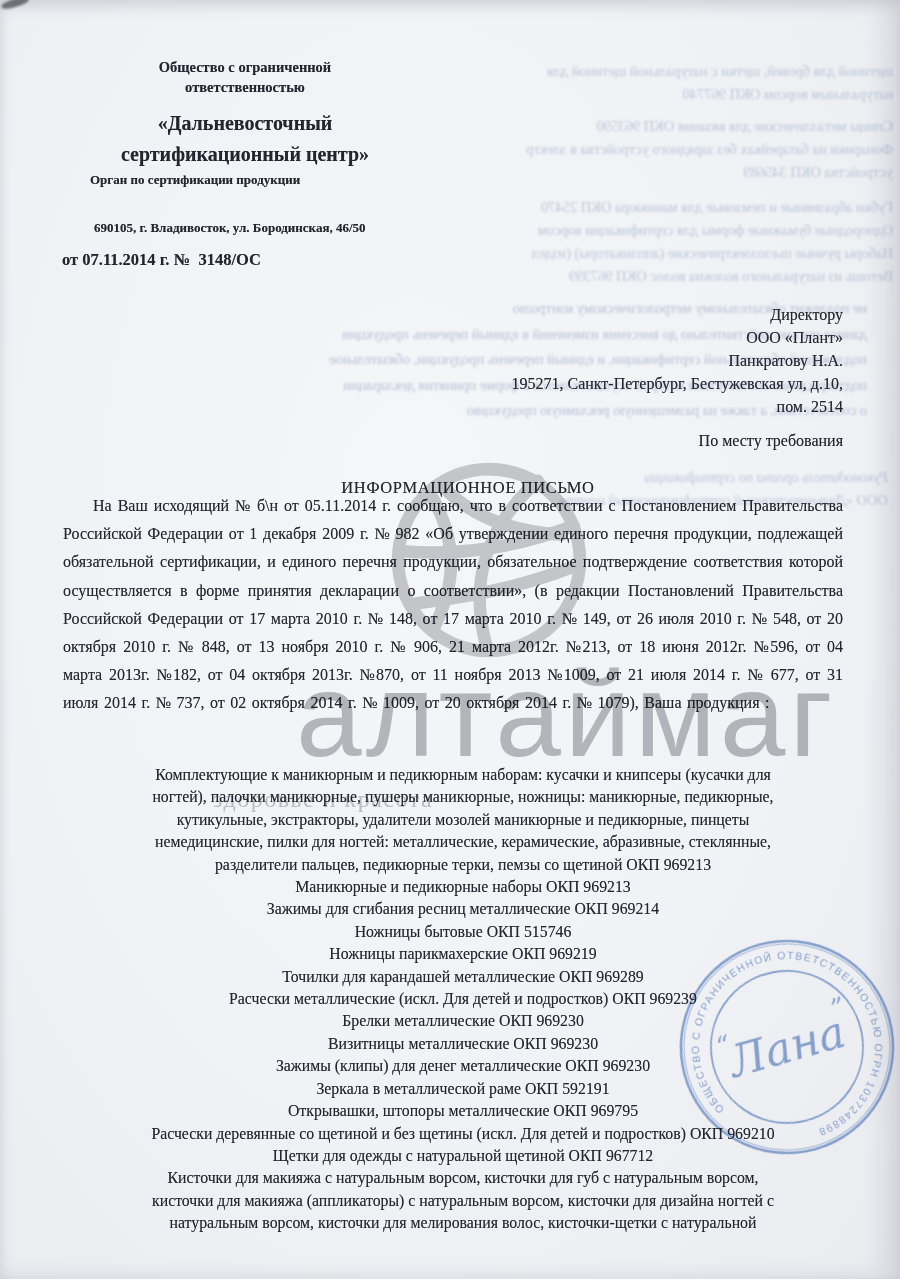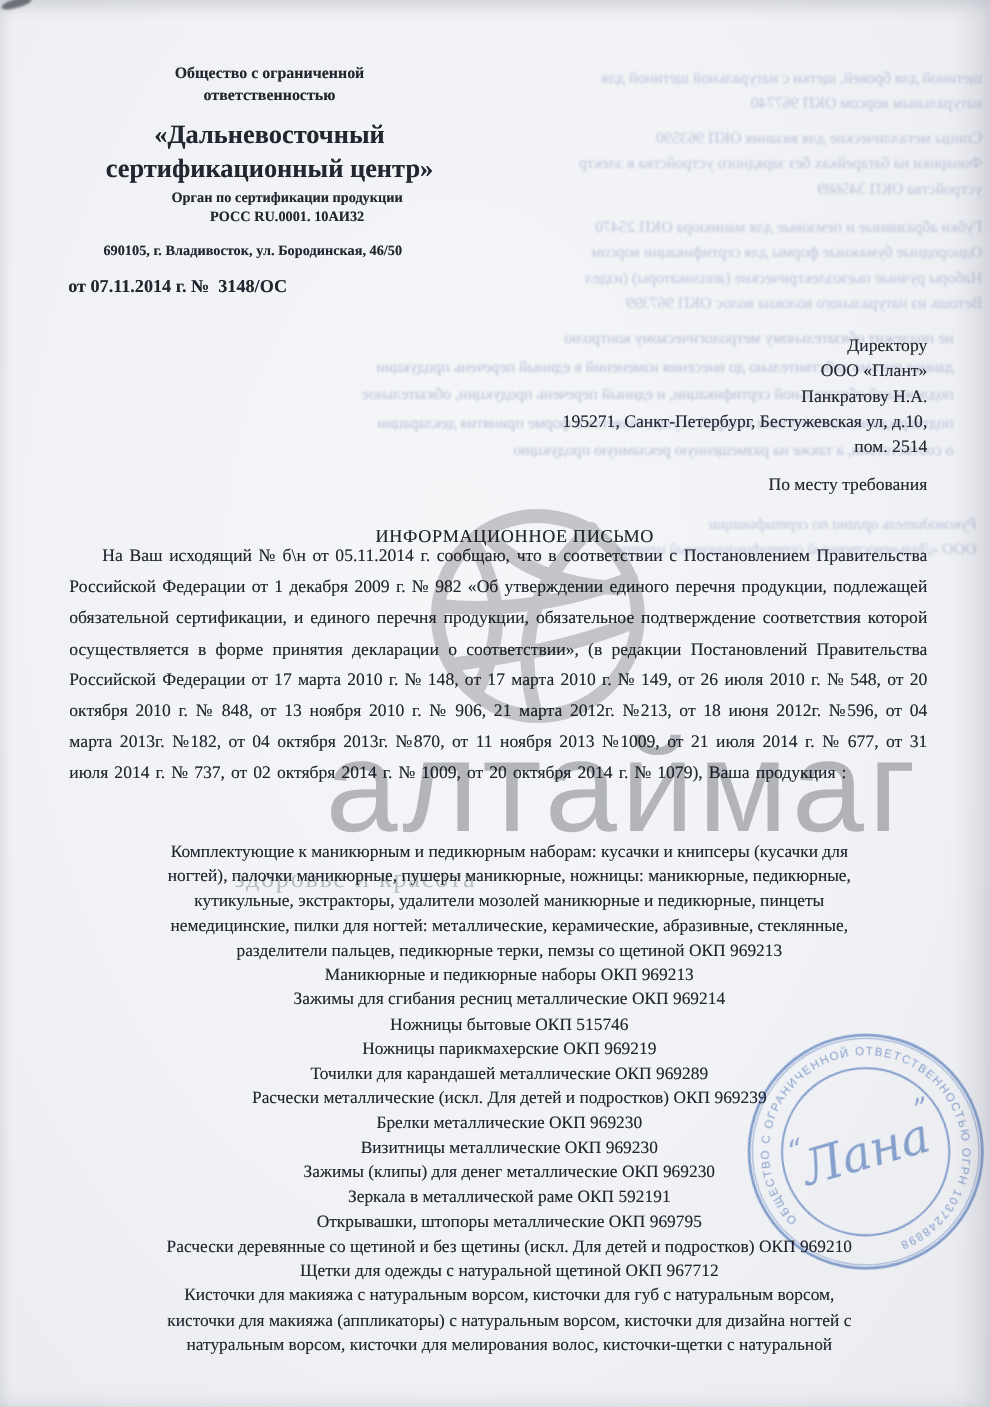--- a/index.html
+++ b/index.html
@@ -39,22 +39,22 @@
   .bleed-group .bline{white-space:nowrap;overflow:hidden;}
   #bleed-top{left:415px;top:60px;width:478px;}
   #bleed-top .bline:nth-child(2){margin-bottom:9px;}
   #bleed-top .bline:nth-child(5){margin-bottom:12px;}
   #bleed-mid{left:55px;top:296px;width:812px;line-height:25.5px;color:#aebad2;}
   #bleed-sig{left:520px;top:466px;width:368px;color:#b6c1d8;font-style:italic;}
 
   
   .lh{position:absolute;color:#23262f;font-weight:bold;text-shadow:0 0 .4px rgba(35,40,55,.45);}
   .lh-llc{left:90px;top:57px;width:310px;text-align:center;font-size:14.5px;line-height:20px;}
-  .lh-name{left:62px;top:108px;width:366px;text-align:center;font-size:24px;line-height:31px;}
-  .lh-body{left:106px;top:172px;width:310px;text-align:center;font-size:13px;line-height:16.5px;}
+  .lh-name{left:62px;top:108px;width:366px;text-align:center;font-size:20px;line-height:31px;}
+  .lh-body{left:90px;top:172px;width:310px;text-align:left;font-size:13px;line-height:16.5px;}
   .lh-addr{left:94px;top:220px;font-size:13px;text-align:right;}
   .lh-ref{left:62px;top:250px;font-size:16.5px;white-space:pre;}
 
   
   .addressee{
     position:absolute;right:57px;top:303px;width:560px;
     text-align:right;font-size:16px;line-height:23px;color:#23262f;
     text-shadow:0 0 .4px rgba(35,40,55,.45);
   }
   .delivery{
@@ -140,21 +140,20 @@
   <div class="lh lh-llc">
     <div>Общество с ограниченной</div>
     <div>ответственностью</div>
   </div>
   <div class="lh lh-name">
     <div>«Дальневосточный</div>
     <div>сертификационный центр»</div>
   </div>
   <div class="lh lh-body">
     <div>Орган по сертификации продукции</div>
-    <div>РОСС RU.0001. 10АИ32</div>
   </div>
   <div class="lh lh-addr">690105, г. Владивосток, ул. Бородинская, 46/50</div>
   <div class="lh lh-ref">от 07.11.2014 г. №  3148/ОС</div>
 
   <div class="addressee">
     <div>Директору</div>
     <div>ООО «Плант»</div>
     <div>Панкратову Н.А.</div>
     <div>195271, Санкт-Петербург, Бестужевская ул, д.10,</div>
     <div>пом. 2514</div>

